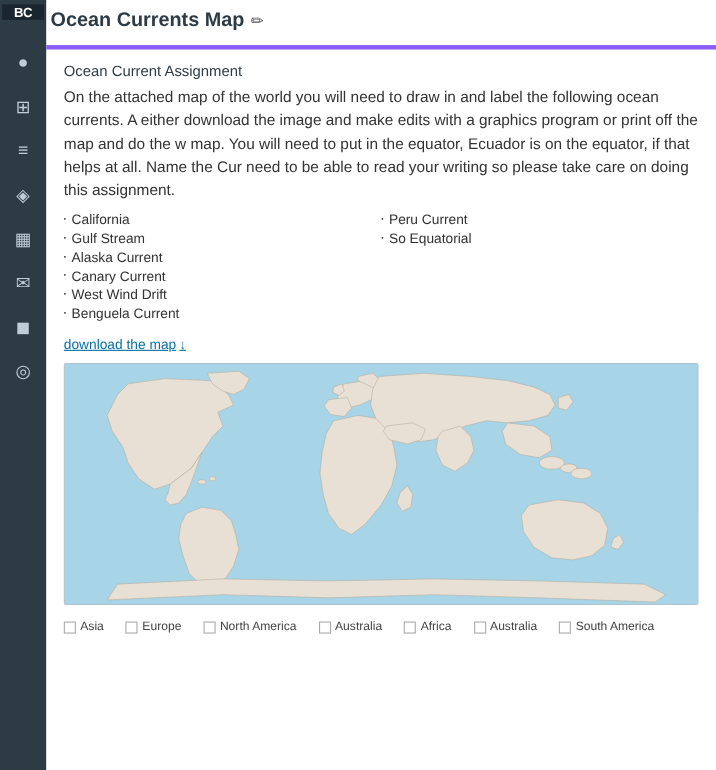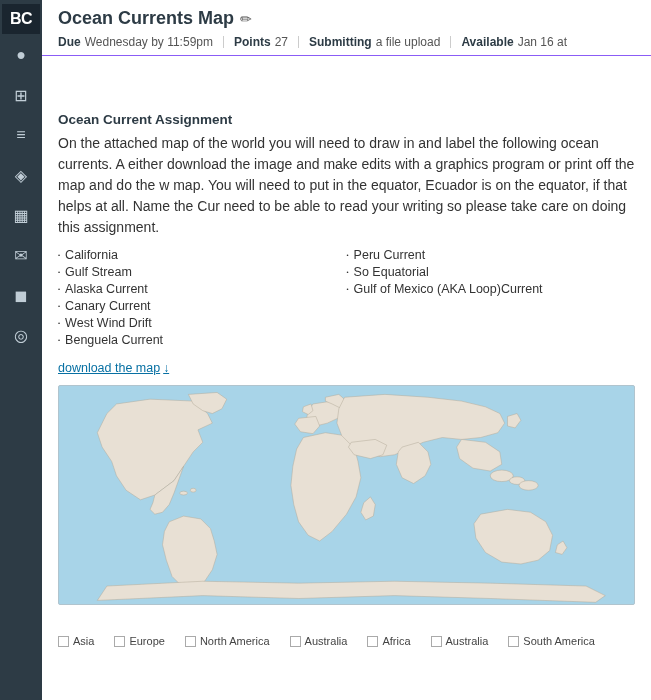--- a/index.html
+++ b/index.html
@@ -24,29 +24,29 @@
       background: #2d3b45;
       display: flex;
       flex-direction: column;
       align-items: center;
       padding-top: 4px;
       flex-shrink: 0;
     }
 
     .sidebar-logo {
       width: 38px;
-      height: 30px;
+      height: 14px;
       background: #1a252f;
       display: flex;
       align-items: center;
       justify-content: center;
       color: #fff;
-      font-size: 16px;
+      font-size: 12px;
       font-weight: bold;
-      margin-bottom: 1px;
+      margin-bottom: 20px;
       letter-spacing: -0.5px;
     }
 
     .sidebar-item {
       width: 38px;
       height: 38px;
       display: flex;
       align-items: center;
       justify-content: center;
       color: #c0cdd6;
@@ -59,22 +59,22 @@
     
     .main-content {
       flex: 1;
       display: flex;
       flex-direction: column;
       overflow: hidden;
     }
 
     
     .page-header {
-      padding: 8px 16px 6px 16px;
-      border-bottom: 1px solid #8b5cf6;
+      padding: 8px 16px 6px 4px;
+      border-bottom: 4px solid #8b5cf6;
     }
 
     .page-title-row {
       display: flex;
       align-items: center;
       gap: 6px;
       margin-bottom: 6px;
     }
 
     .page-title {
@@ -109,25 +109,24 @@
       margin: 0 6px;
     }
 
     
     .assignment-body {
       padding: 12px 16px;
       overflow-y: auto;
     }
 
     .assignment-title {
-      font-weight: 700;
+      font-weight: 400;
       font-size: 13.5px;
       margin-bottom: 6px;
       color: #2d3b45;
-      margin-top: 44px;
     }
 
     .assignment-desc {
       font-size: 14px;
       line-height: 1.5;
       color: #333;
       margin-bottom: 10px;
     }
 
     
@@ -201,21 +200,20 @@
       padding: 4px 0;
     }
 
     .continent-item {
       display: flex;
       align-items: center;
       gap: 4px;
       font-size: 11px;
       color: #444;
       cursor: pointer;
-      margin-top: 16px;
     }
 
     .continent-checkbox {
       width: 11px;
       height: 11px;
       border: 1px solid #aaa;
       background: #fff;
       flex-shrink: 0;
     }
   </style>
@@ -236,33 +234,20 @@
     <div class="sidebar-item">◎</div>
   </div>
 
   <div class="main-content">
 
     <div class="page-header">
       <div class="page-title-row">
         <span class="page-title">Ocean Currents Map</span>
         <span class="title-icon">✏</span>
       </div>
-      <div class="meta-row">
-        <span class="meta-label">Due</span>
-        <span>Wednesday by 11:59pm</span>
-        <div class="meta-separator"></div>
-        <span class="meta-label">Points</span>
-        <span>27</span>
-        <div class="meta-separator"></div>
-        <span class="meta-label">Submitting</span>
-        <span>a file upload</span>
-        <div class="meta-separator"></div>
-        <span class="meta-label">Available</span>
-        <span>Jan 16 at</span>
-      </div>
     </div>
 
     <div class="assignment-body">
       <div class="assignment-title">Ocean Current Assignment</div>
       <div class="assignment-desc">On the attached map of the world you will need to draw in and label the following ocean currents. A either download the image and make edits with a graphics program or print off the map and do the w map. You will need to put in the equator, Ecuador is on the equator, if that helps at all. Name the Cur need to be able to read your writing so please take care on doing this assignment.</div>
 
       <div class="currents-lists">
         <div class="currents-col">
           <ul id="left-list">
               <li>
@@ -294,24 +279,20 @@
         <div class="currents-col">
           <ul id="right-list">
               <li>
                 <span class="bullet">•</span>
                 <span>Peru Current</span>
               </li>
               <li>
                 <span class="bullet">•</span>
                 <span>So Equatorial</span>
               </li>
-              <li>
-                <span class="bullet">•</span>
-                <span>Gulf of Mexico (AKA Loop)Current</span>
-              </li>
             </ul>
         </div>
       </div>
 
       <div class="download-link">
         <span>download the map</span>
         <span class="download-icon">↓</span>
       </div>
 
       

